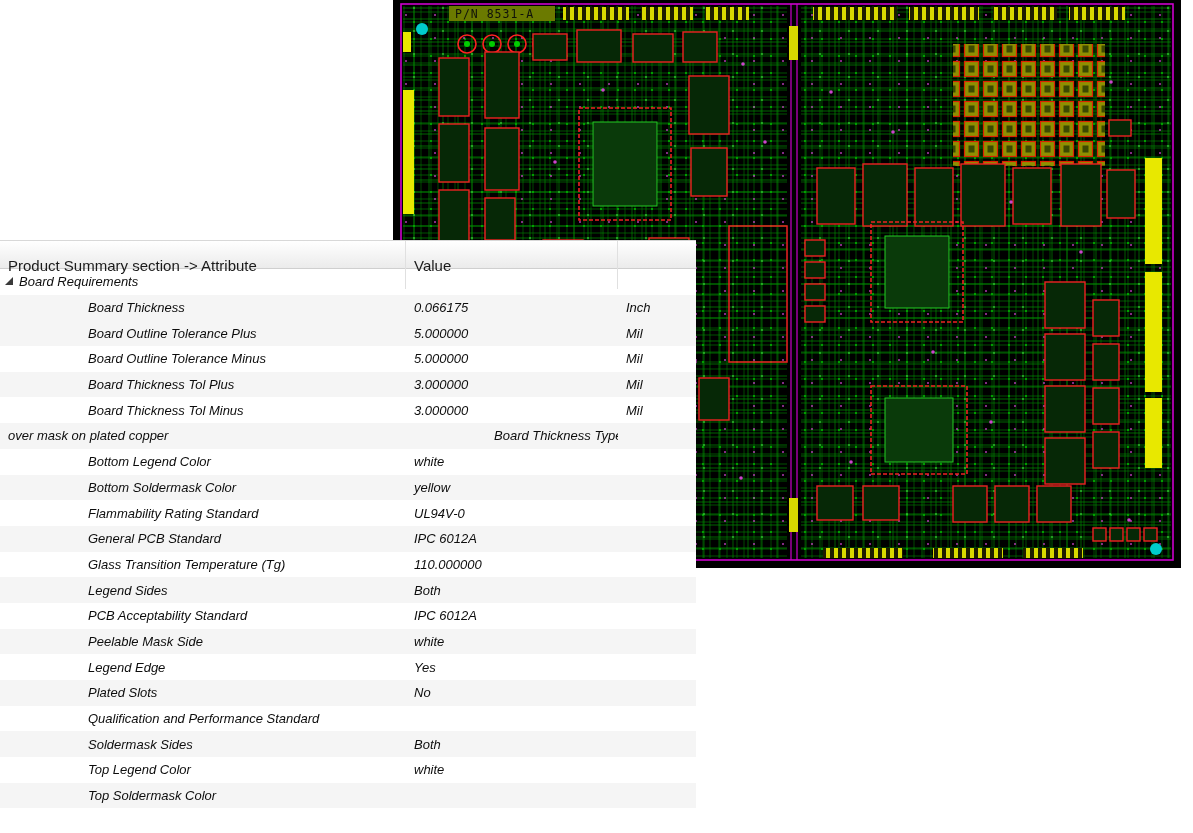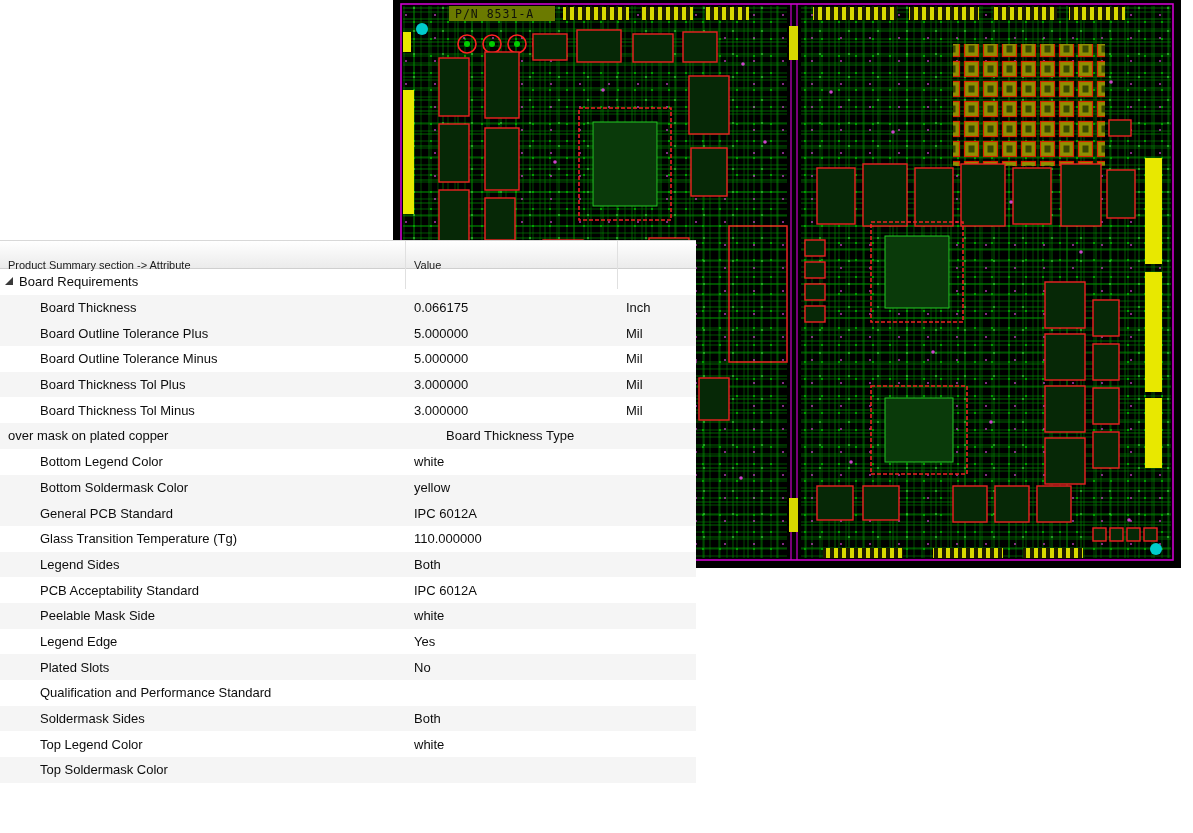--- a/index.html
+++ b/index.html
@@ -19,35 +19,35 @@
     background:#ffffff;z-index:2;
     border-top:1px solid #d8d8d8;
   }
   .thead{
     display:grid;grid-template-columns:406px 212px 1fr;height:27px;
     background:linear-gradient(#ffffff,#ebebeb);
     border-bottom:1px solid #cfcfcf;
   }
   .th{
     display:flex;align-items:center;padding:0 8px;
-    font-size:11px;color:#1a1a1a;white-space:nowrap;overflow:hidden;
+    font-size:15px;color:#1a1a1a;white-space:nowrap;overflow:hidden;
     border-right:1px solid #e0e0e0;
   }
   .th.th-last{border-right:none;margin-top:48px;}
   .tbody{width:100%;}
   .row{
     display:grid;grid-template-columns:406px 212px 1fr;height:25.7px;
-    font-size:13px;color:#0d0d0d;background:#ffffff;
+    font-size:13px;color:#0d0d0d;background:#ffffff;font-style:italic;
   }
   .row.alt{background:#f5f5f5;}
   .cell{
     display:flex;align-items:center;padding:0 8px;
     white-space:nowrap;overflow:hidden;
   }
-  .cell.attr{padding-left:40px;}
+  .cell.attr{padding-left:88px;}
   .group-cell{
     grid-column:1 / -1;display:flex;align-items:center;padding-left:5px;
   }
   .tri{
     width:0;height:0;display:inline-block;
     border-left:8px solid transparent;border-bottom:8px solid #3a3a3a;
     margin-right:6px;margin-top:-2px;
   }
   .group-label{font-size:13px;color:#0d0d0d;}
 </style>
@@ -302,20 +302,25 @@
         <div class="row child">
           <div class="cell attr">Bottom Legend Color</div>
           <div class="cell val">white</div>
           <div class="cell units"></div>
         </div>
         <div class="row child alt">
           <div class="cell attr">Bottom Soldermask Color</div>
           <div class="cell val">yellow</div>
           <div class="cell units"></div>
         </div>
+        <div class="row child">
+          <div class="cell attr">Flammability Rating Standard</div>
+          <div class="cell val">UL94V-0</div>
+          <div class="cell units"></div>
+        </div>
         <div class="row child alt">
           <div class="cell attr">General PCB Standard</div>
           <div class="cell val">IPC 6012A</div>
           <div class="cell units"></div>
         </div>
         <div class="row child">
           <div class="cell attr">Glass Transition Temperature (Tg)</div>
           <div class="cell val">110.000000</div>
           <div class="cell units"></div>
         </div>

